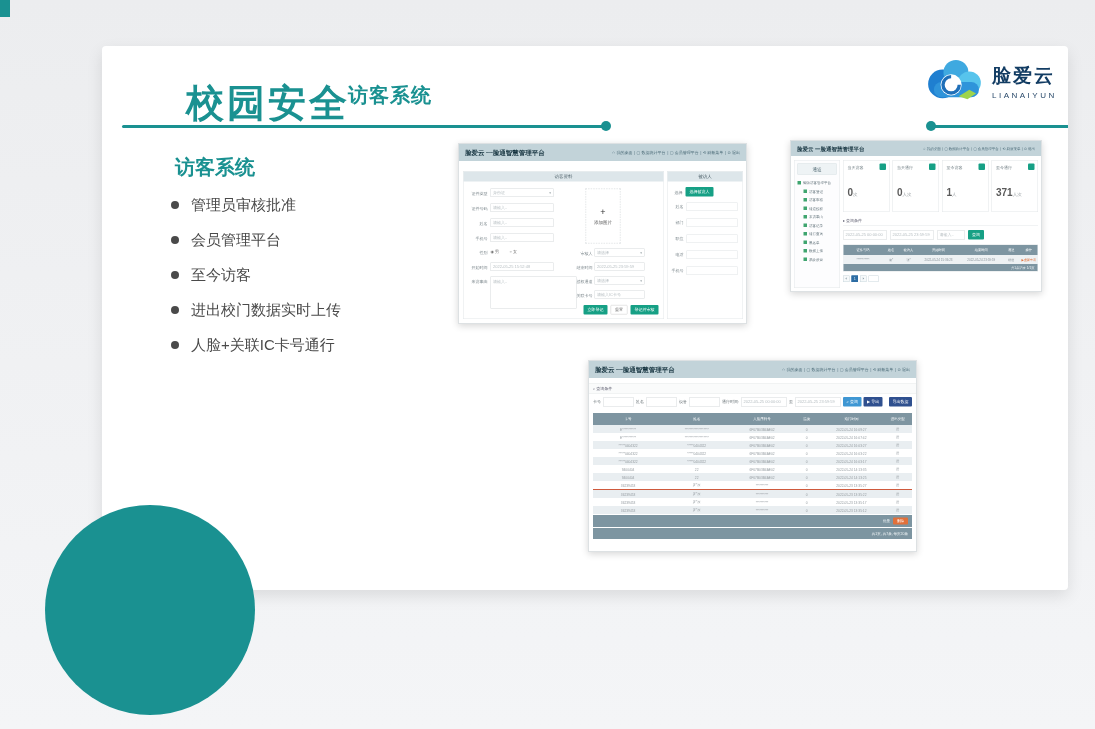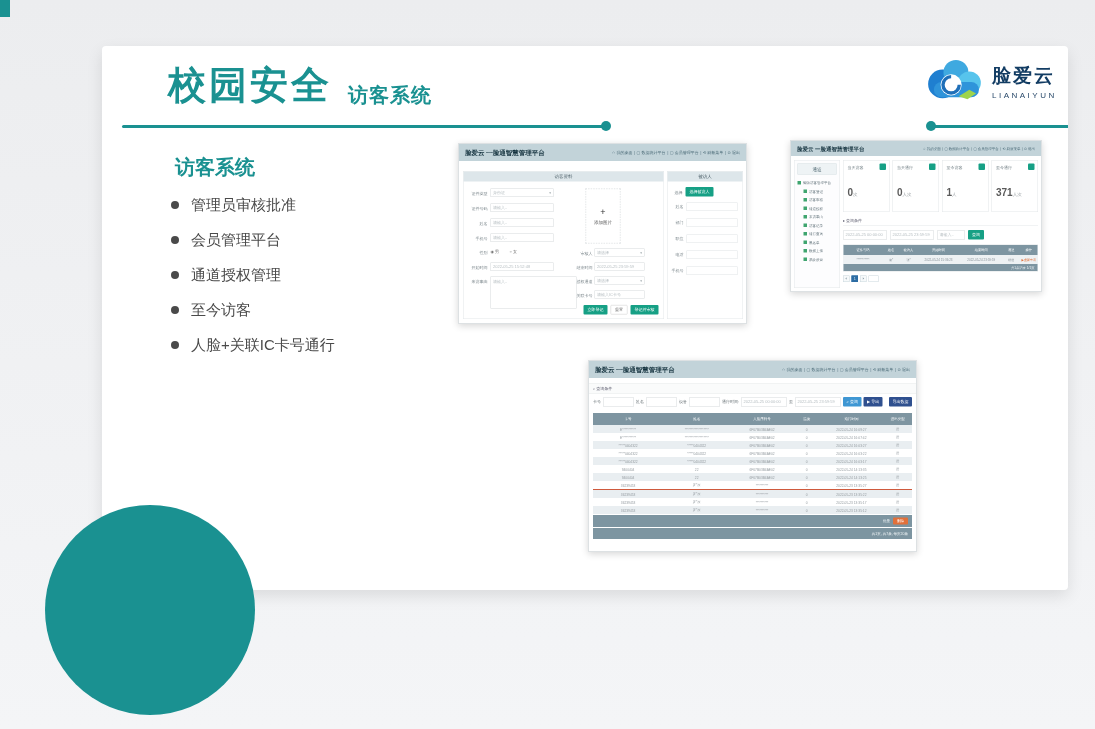--- a/index.html
+++ b/index.html
@@ -5,21 +5,21 @@
   html,body{margin:0;padding:0;}
   .stage{position:relative;width:1095px;height:729px;overflow:hidden;
          background:linear-gradient(180deg,#ecedef 0%,#f4f5f7 100%);
          font-family:"Liberation Sans","DejaVu Sans",sans-serif;}
   .corner-accent{position:absolute;left:0;top:0;width:10px;height:17px;background:#1a9191;}
   .card{position:absolute;left:102px;top:46px;width:966px;height:544px;background:#fff;
         border-radius:4px;box-shadow:0 6px 16px rgba(0,0,0,.10);}
   .big-circle{position:absolute;left:45px;top:505px;width:210px;height:210px;border-radius:50%;background:#1a9191;}
 
   
-  .title-main{position:absolute;left:66px;top:14px;margin:0;font-size:38px;font-weight:bold;
+  .title-main{position:absolute;left:66px;top:14px;margin:18px;font-size:38px;font-weight:bold;
               color:#1a9191;letter-spacing:3px;}
   .title-sub{position:absolute;left:246px;top:36px;font-size:20px;font-weight:bold;color:#1a9191;letter-spacing:1px;}
   .rule-left{position:absolute;left:20px;top:79px;width:482px;height:3px;background:#1a9191;border-radius:2px;}
   .dot-l{position:absolute;left:499px;top:75px;width:10px;height:10px;border-radius:50%;background:#1a9191;}
   .rule-right{position:absolute;left:830px;top:79px;width:136px;height:3px;background:#1a9191;}
   .dot-r{position:absolute;left:824px;top:75px;width:10px;height:10px;border-radius:50%;background:#1a9191;}
 
   
   .logo{position:absolute;left:820px;top:12px;display:flex;align-items:center;gap:6px;}
   .logo-zh{font-size:19px;font-weight:bold;color:#123c63;letter-spacing:2px;}
@@ -157,28 +157,28 @@
       </div>
     </div>
 
     <h2 class="feat-head">访客系统</h2>
     <ul class="feat-list">
 
         <li>管理员审核批准</li>
 
         <li>会员管理平台</li>
 
-        <li>通道授权管理</li>
 
 
 
 
 
         <li>至今访客</li>
 
+        <li>进出校门数据实时上传</li>
 
         <li>人脸+关联IC卡号通行</li>
       </ul>
 
     <div class="shot shotA">
       <div class="inner innerA">
         <div class="mhead mheadA">
           <span class="mtitle">脸爱云 一脸通智慧管理平台</span>
           <span class="mmenu">☆ 我的桌面 ∣ ▢ 数据统计平台 ∣ ▢ 会员管理平台 ∣ ⟲ 刷新菜单 ∣ ⊙ 退出</span>
         </div>

